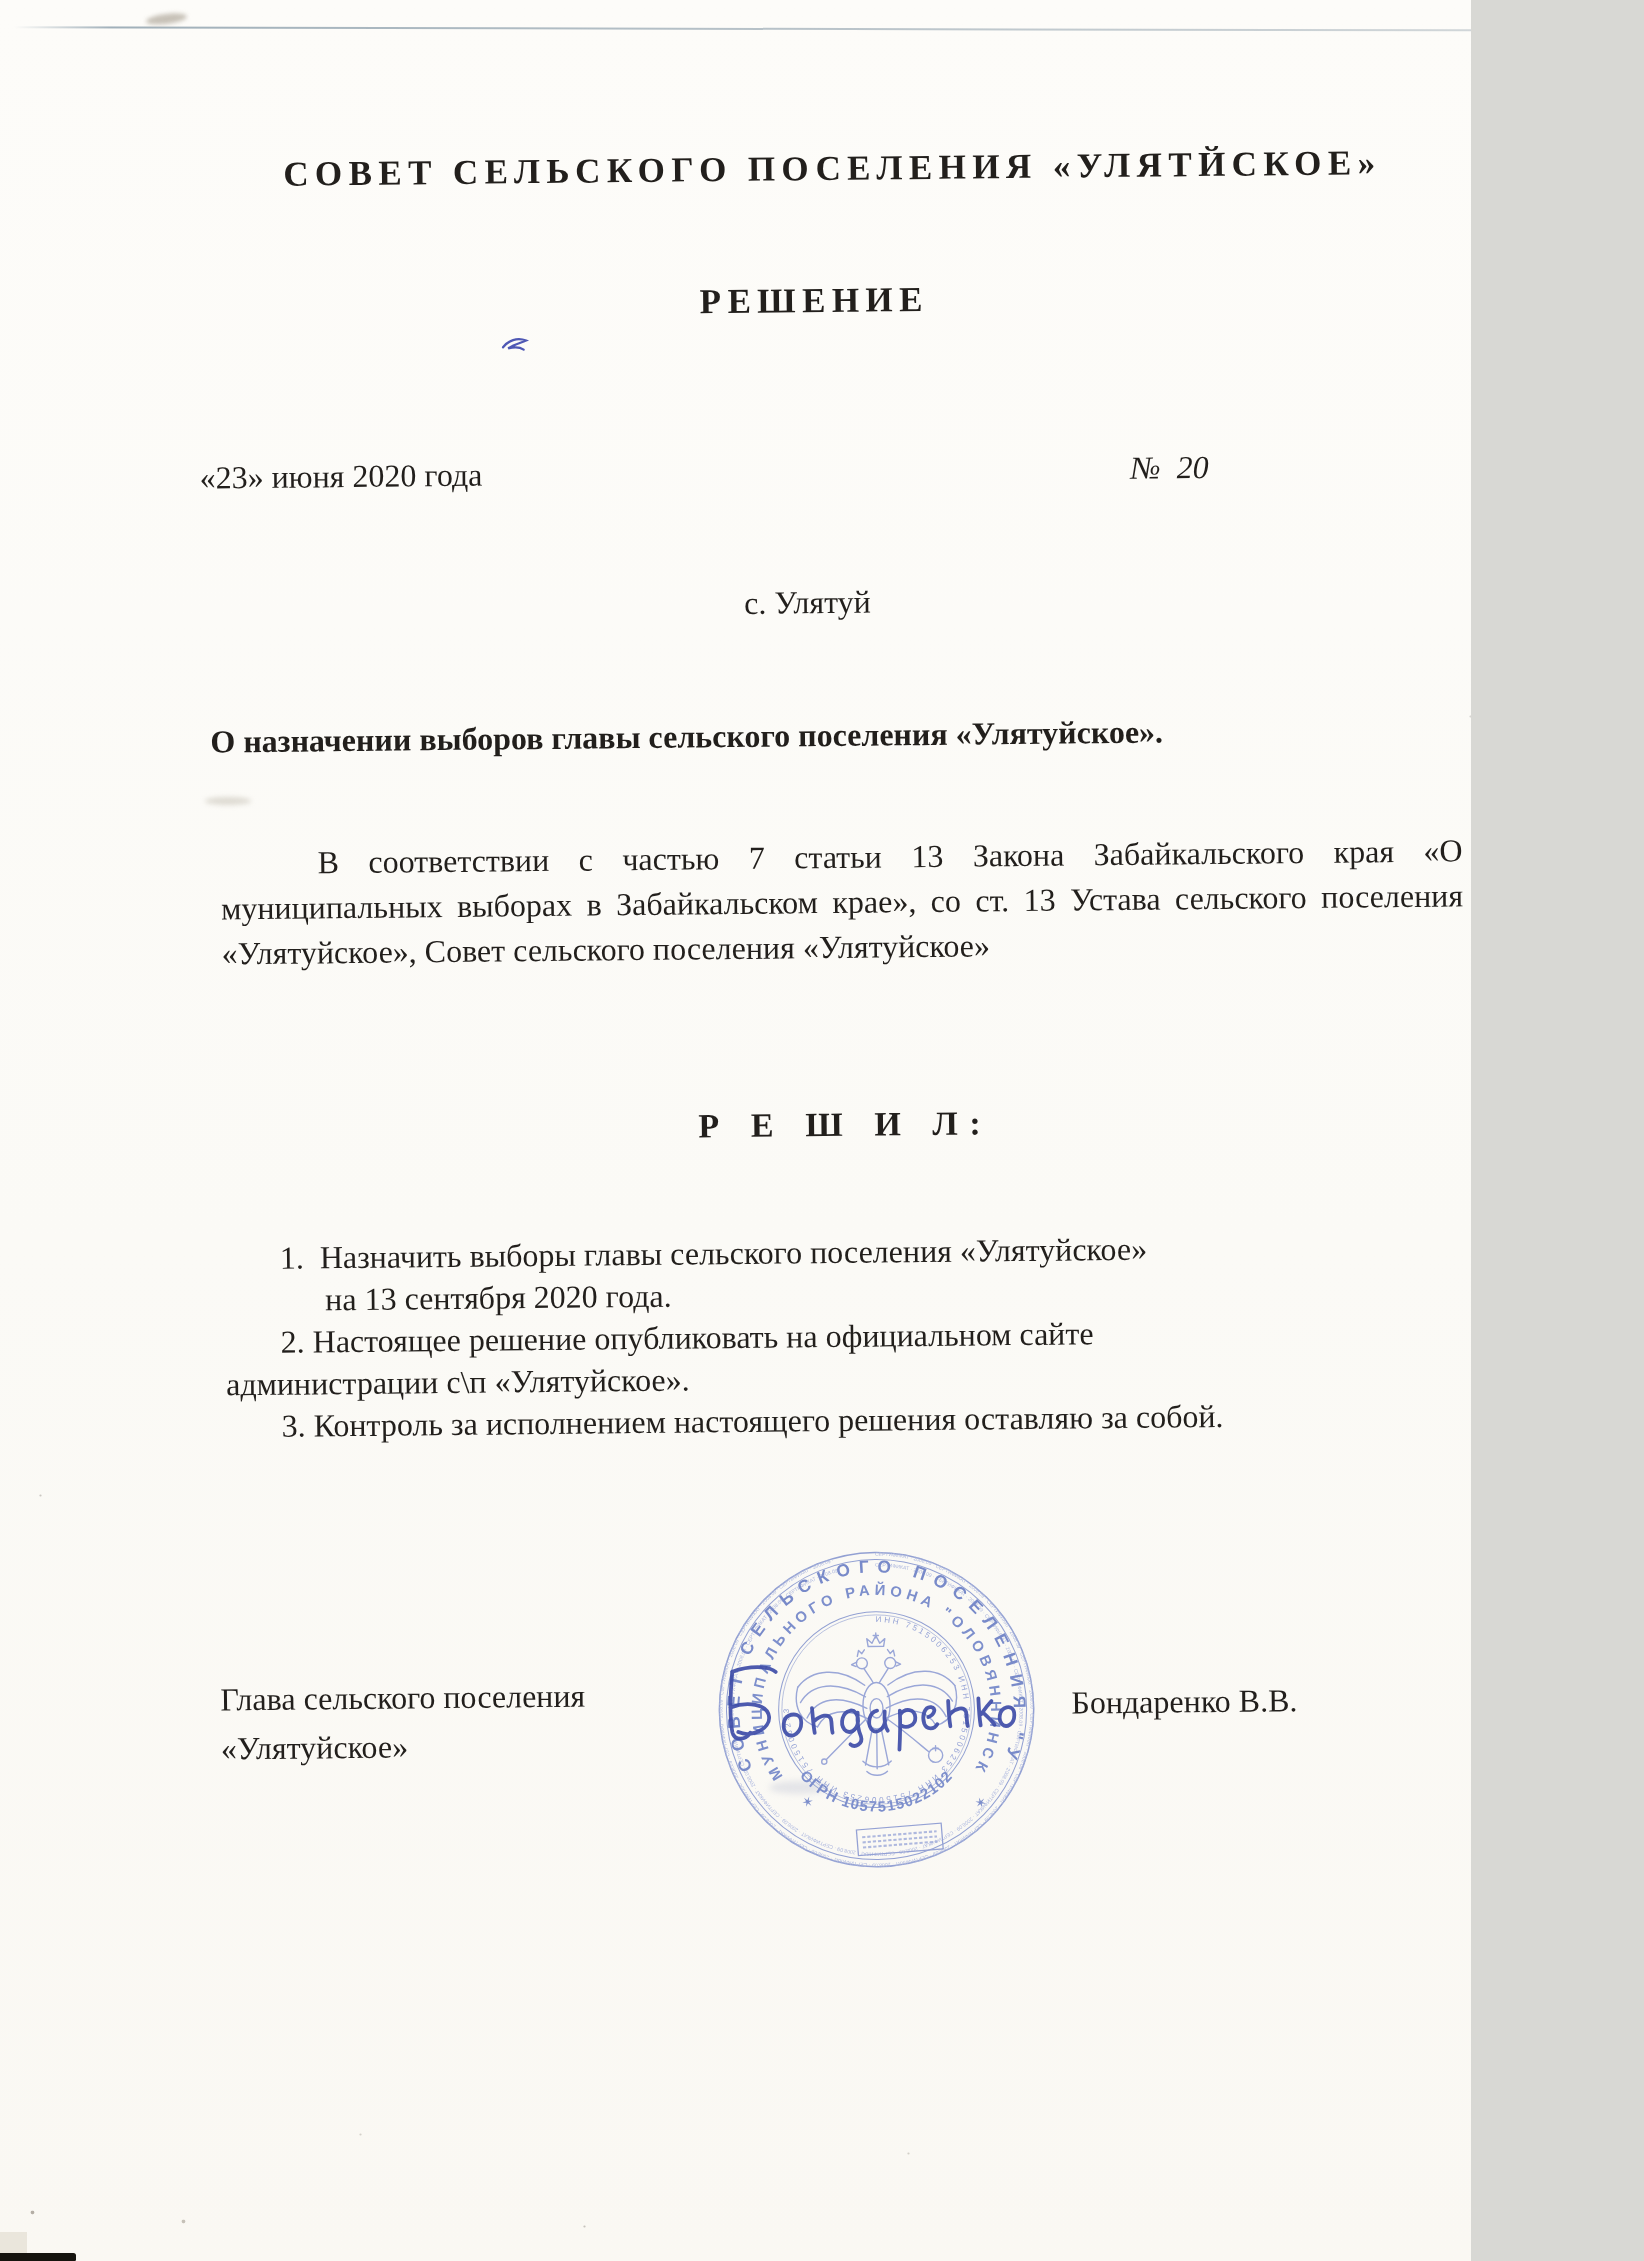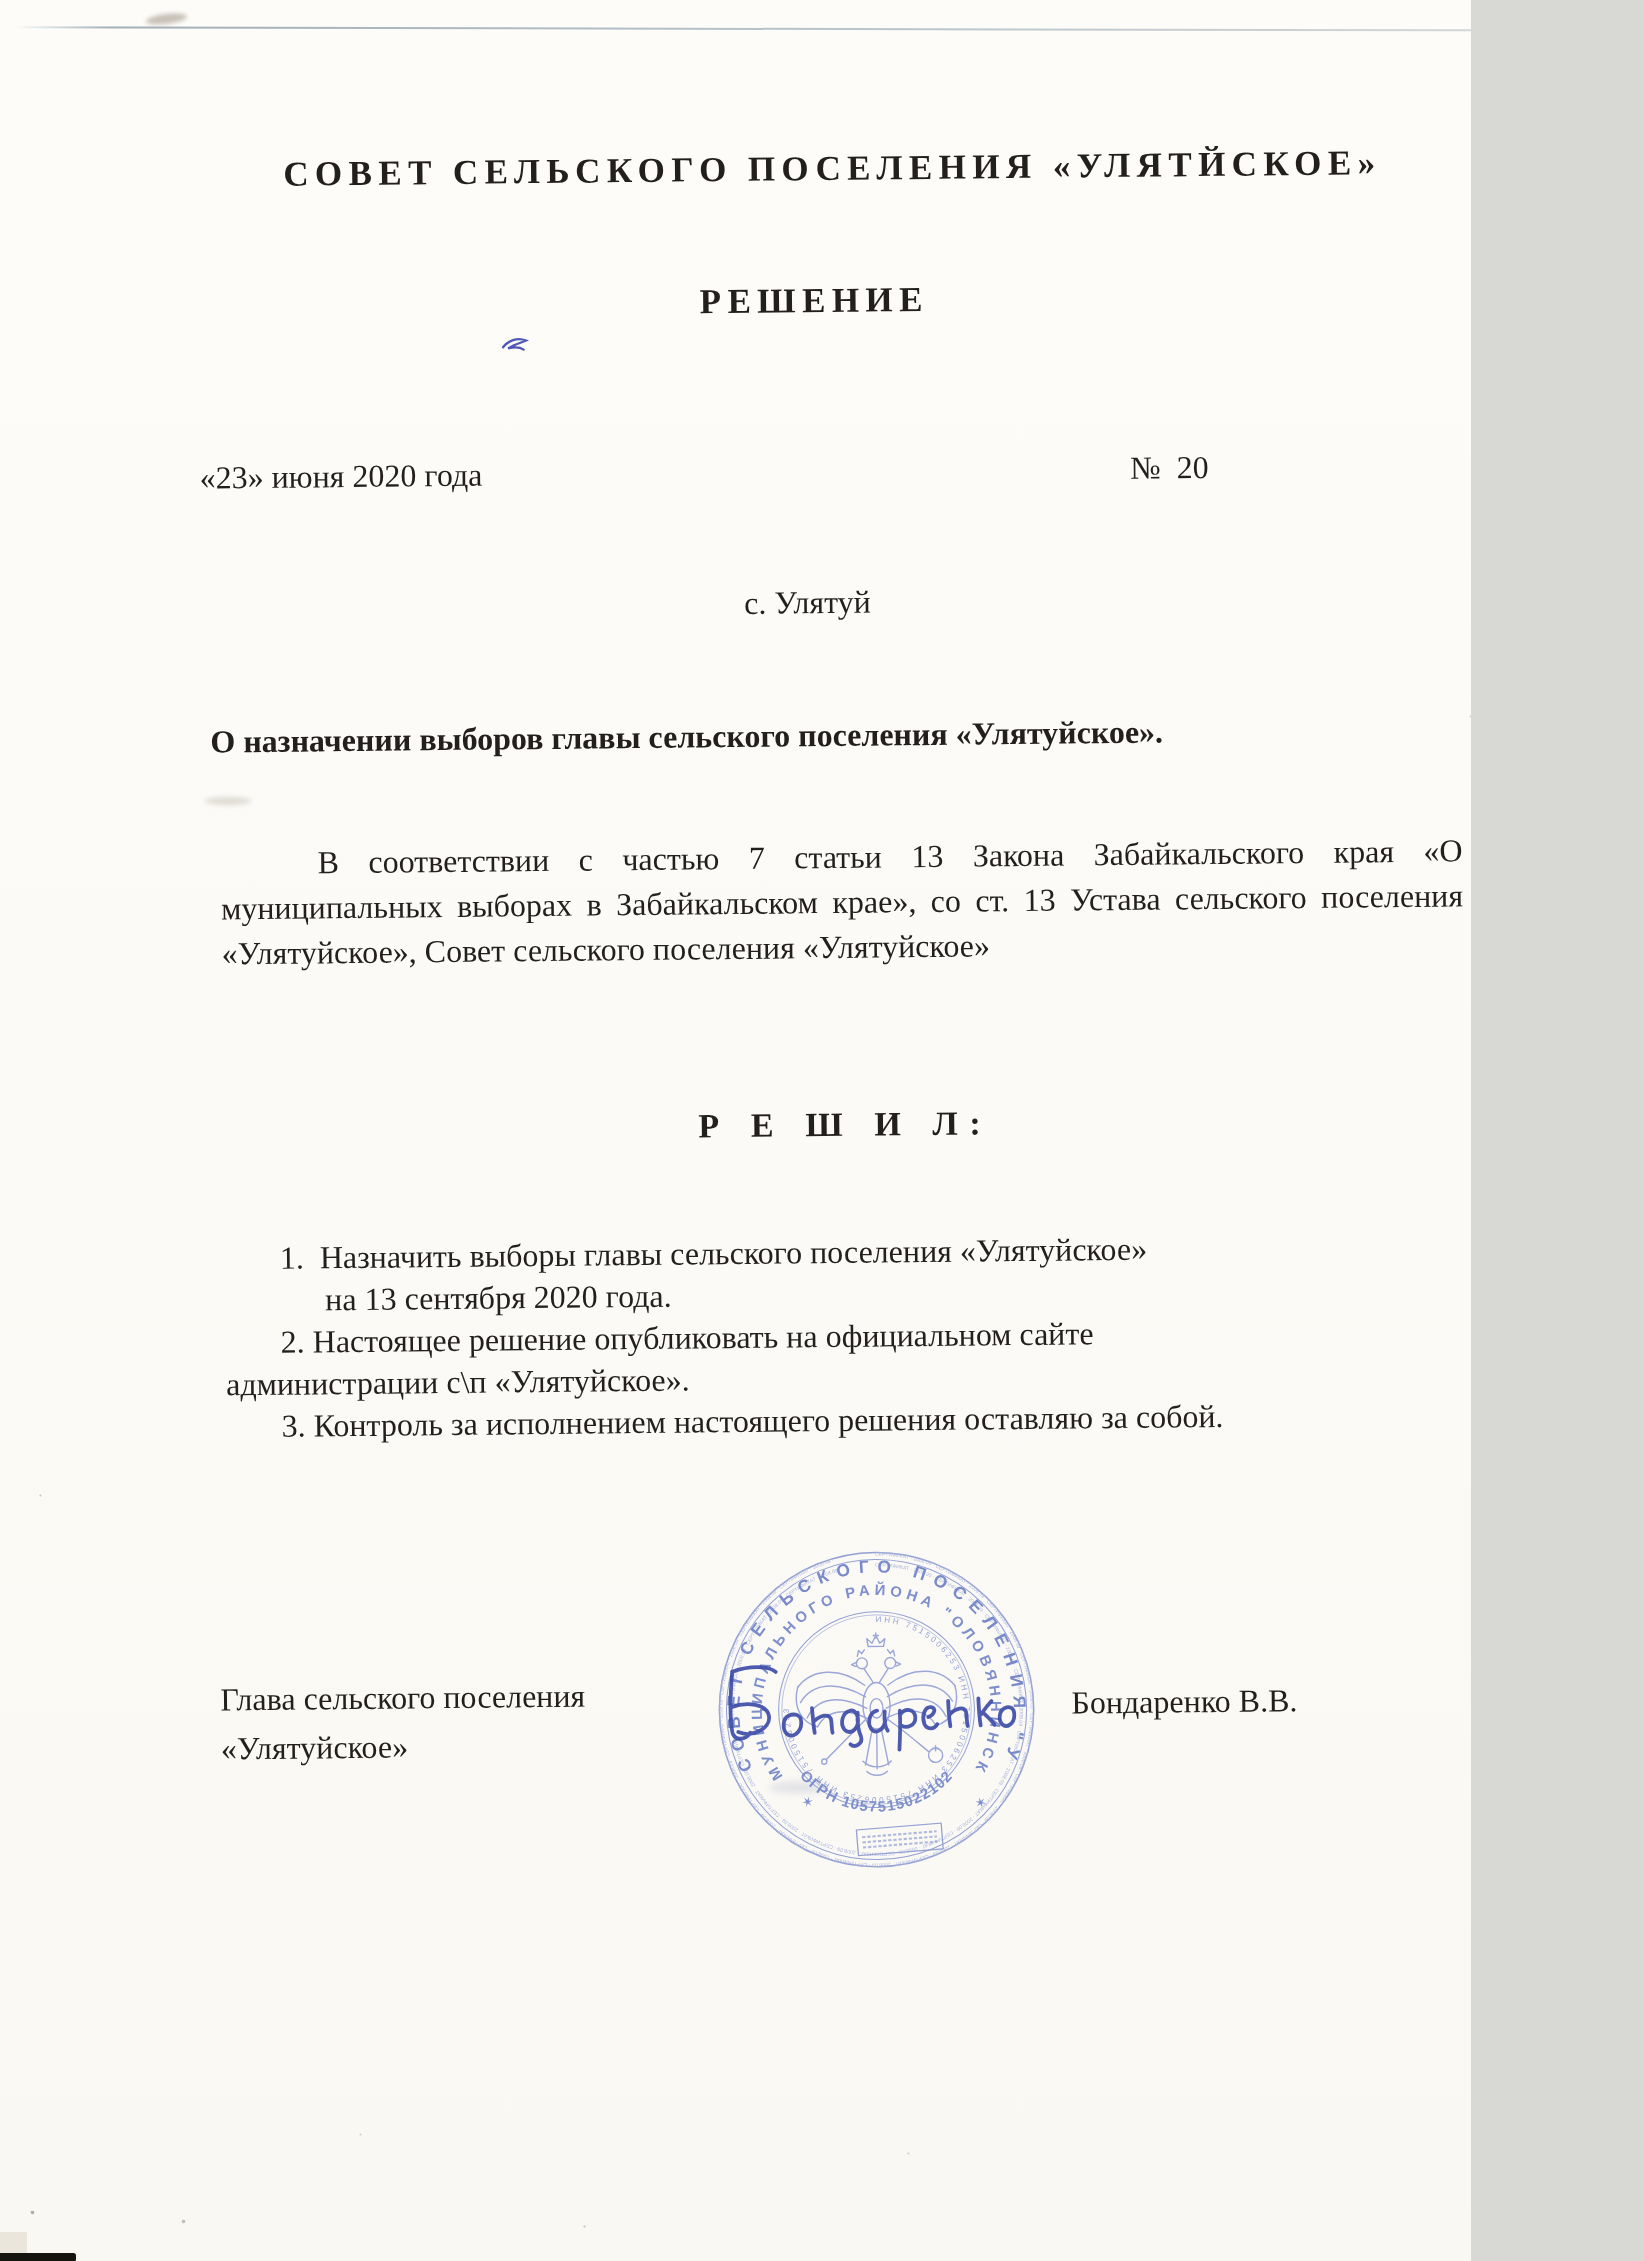--- a/index.html
+++ b/index.html
@@ -10,21 +10,21 @@
   }
   .skew{position:absolute; inset:0; transform:rotate(-0.6deg); transform-origin:50% 48%;}
   .abs{position:absolute;}
 
   .title{top:150px; left:0; width:1645px; padding-left:39px; box-sizing:border-box;
          text-align:center; font-size:35px; font-weight:bold; letter-spacing:6.4px; white-space:nowrap;}
   .doc-type{top:282px; left:0; width:1645px; text-align:center;
             font-size:35px; font-weight:bold; letter-spacing:6.4px;}
   .date-row{top:454px; left:206px; width:1009px; display:flex; justify-content:space-between;
             font-size:32px;}
-  .number{white-space:pre;}
+  .number{white-space:pre;font-style:italic;}
   .place{top:585px; left:0; width:1625px; text-align:center; font-size:32px;}
   .subject{top:718px; left:214px; font-size:32px; font-weight:bold; white-space:nowrap;}
   .preamble{top:836px; left:223px; width:1242px; font-size:32px; line-height:45px;
             text-align:justify; text-indent:97px;}
   .resolved{top:1107px; left:0; width:1645px; padding-left:45px; box-sizing:border-box;
             text-align:center; font-size:34px; font-weight:bold; letter-spacing:11.6px;}
   .res-lines{top:1232px; left:223px; width:1248px; font-size:32px; line-height:42px;}
   .rl{white-space:pre-wrap;}
   .rl-a{padding-left:55px;}
   .rl-b{padding-left:100px;}

